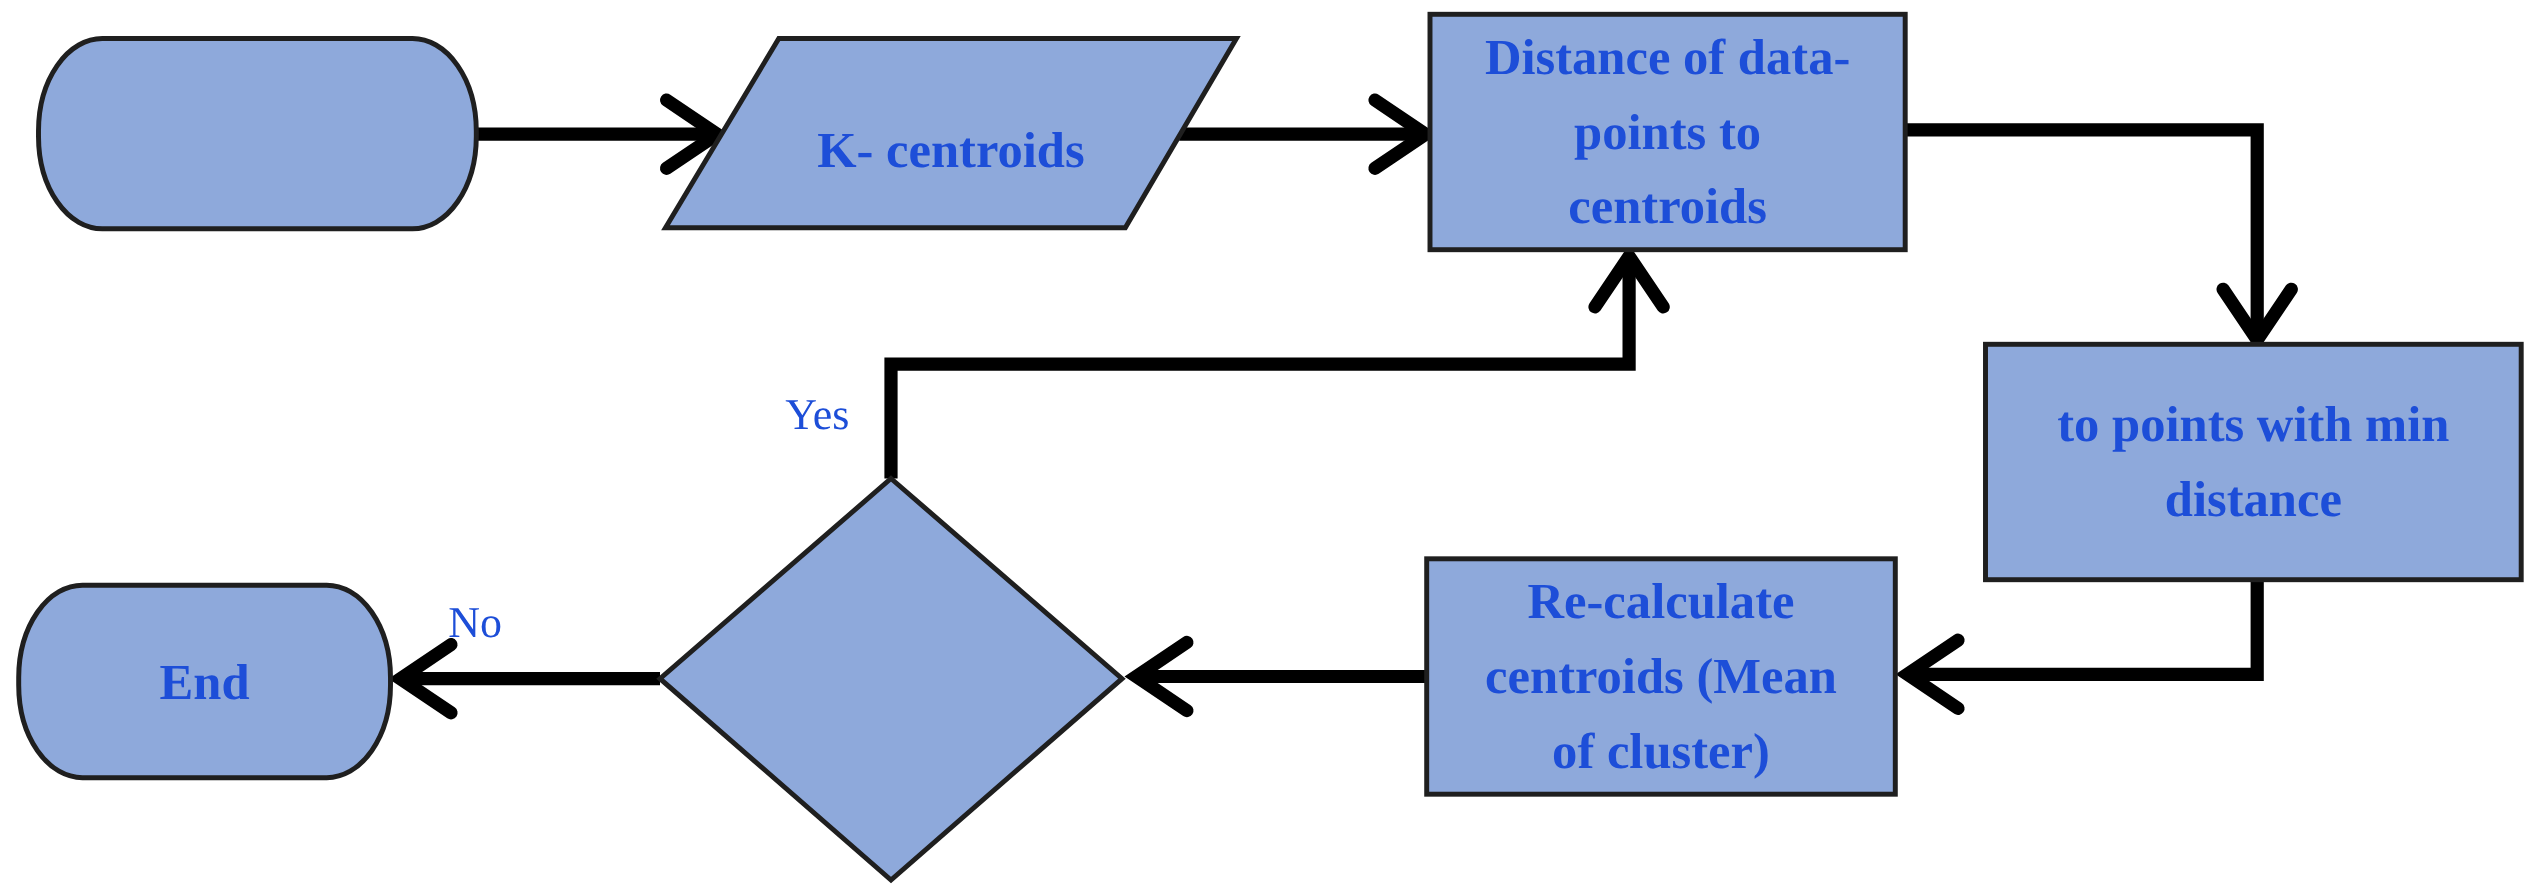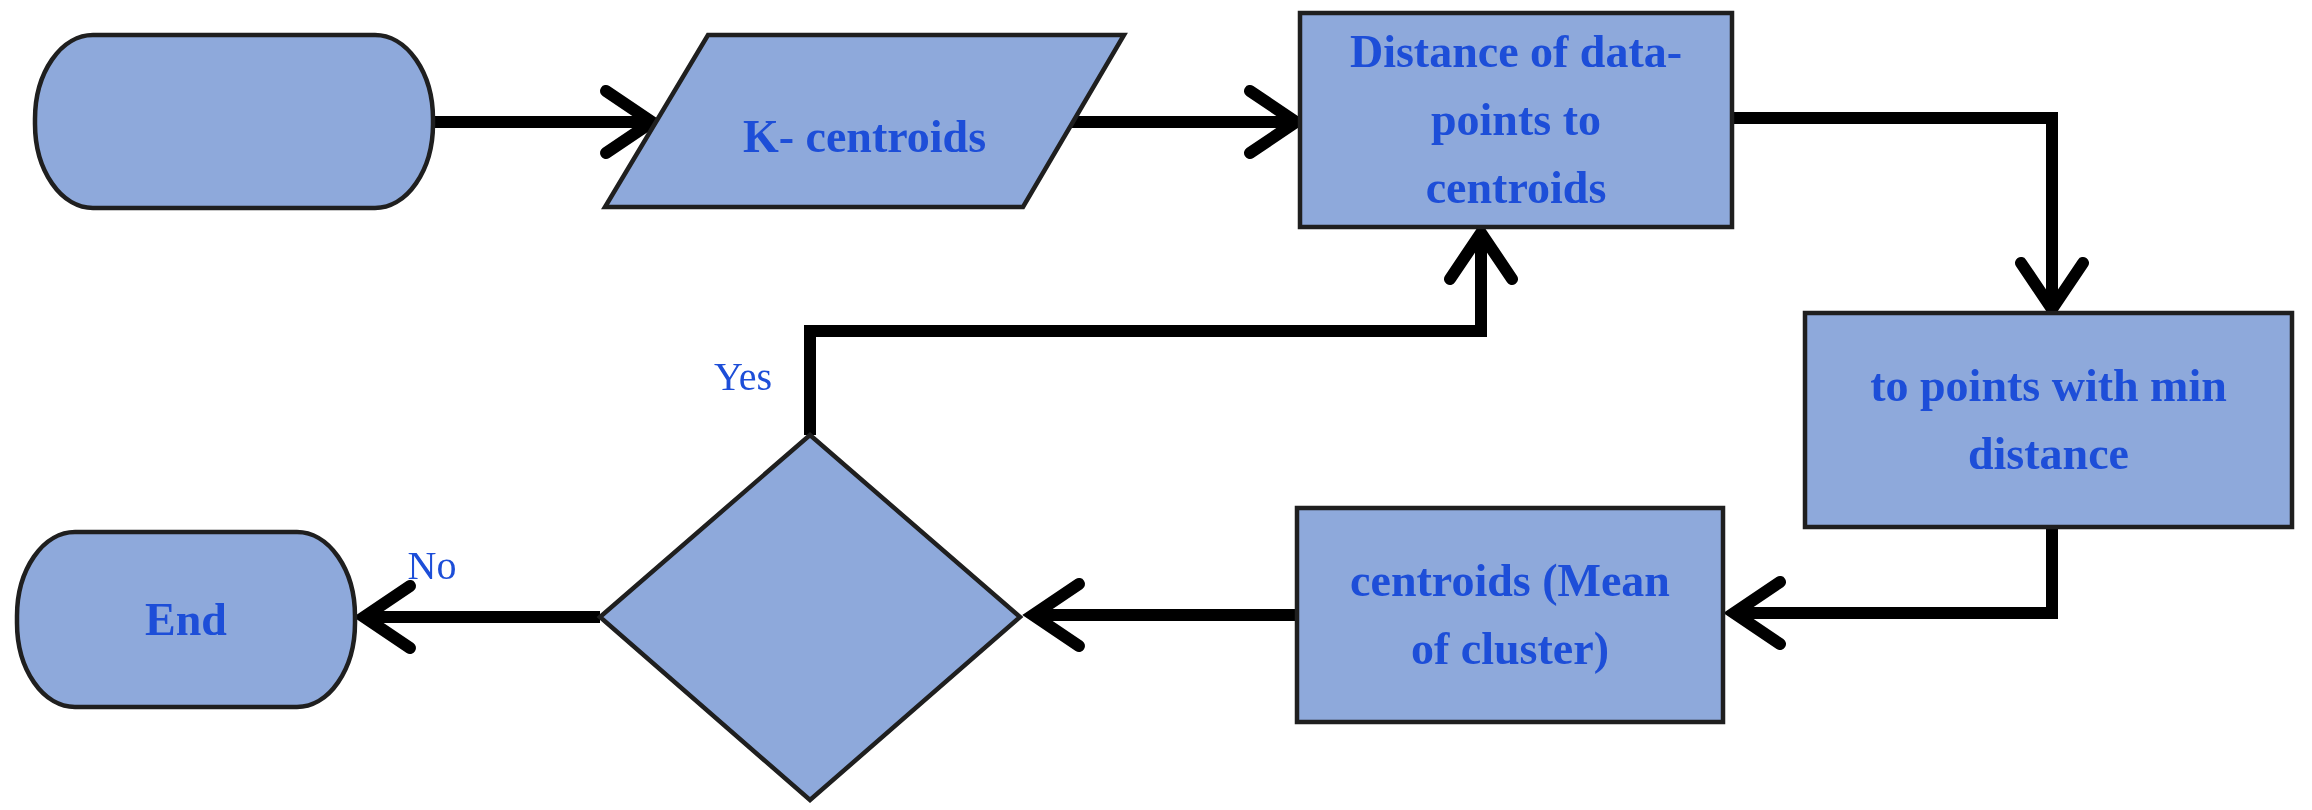--- a/index.html
+++ b/index.html
@@ -74,20 +74,21 @@
     <span>points to</span>
     <span>centroids</span>
   </div>
 
   <div class="lbl" style="left:1805px; top:313px; width:487px; height:214px;">
     <span>to points with min</span>
     <span>distance</span>
   </div>
 
   <div class="lbl" style="left:1297px; top:508px; width:426px; height:214px;">
+    <span>Re-calculate</span>
     <span>centroids (Mean</span>
     <span>of cluster)</span>
   </div>
 
   <div class="lbl" style="left:600px; top:455px; width:420px; height:325px;">
   </div>
 
   <div class="lbl" style="left:17px; top:532px; width:338px; height:175px;">
     <span>End</span>
   </div>

